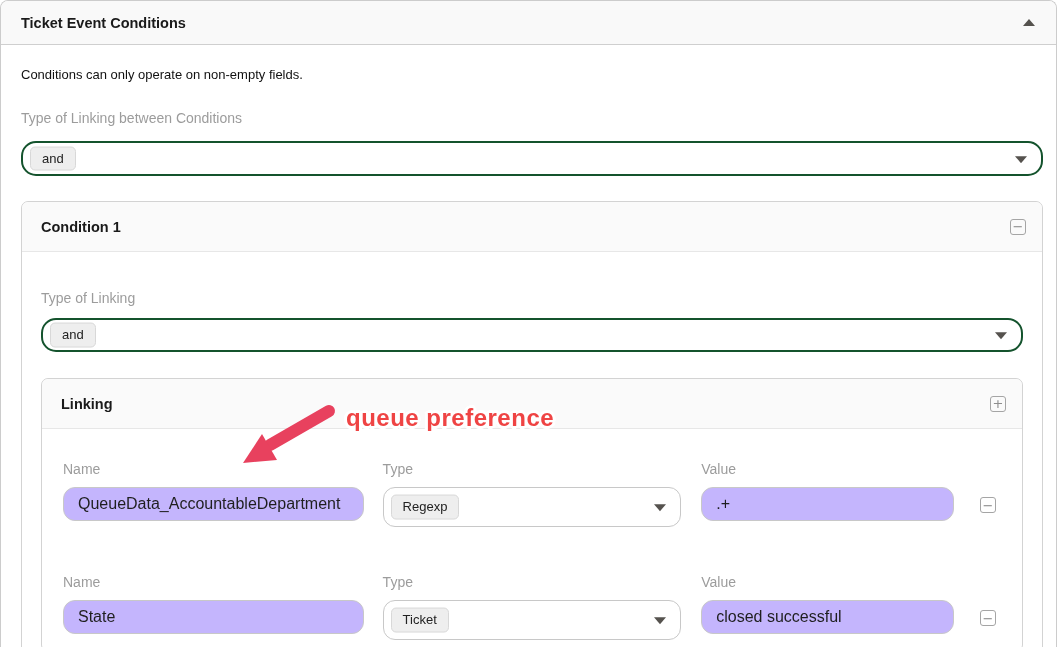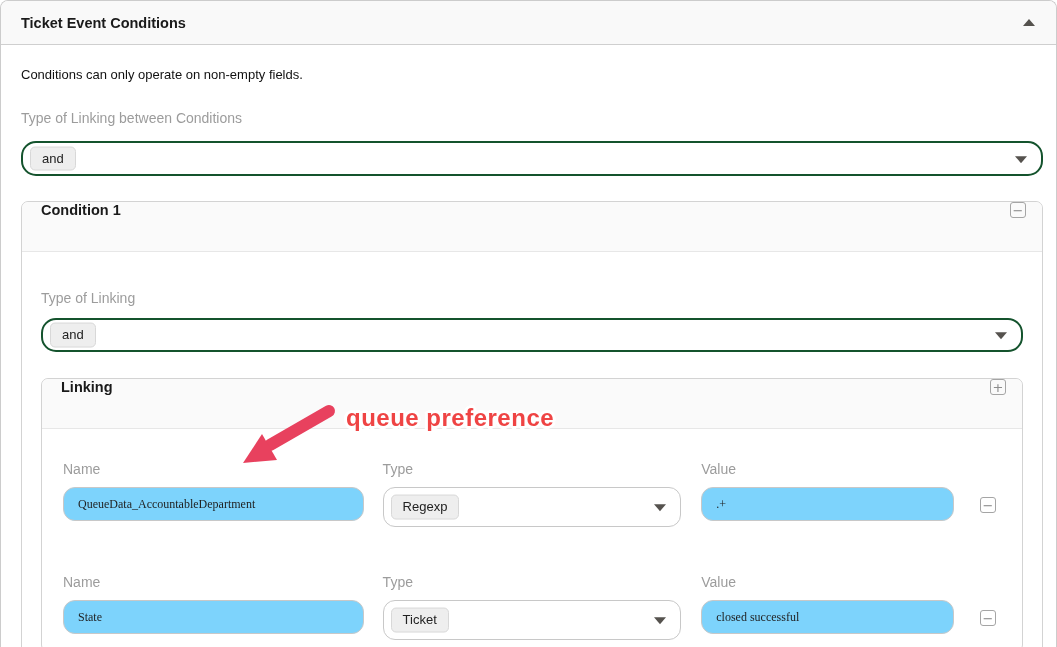--- a/index.html
+++ b/index.html
@@ -58,21 +58,21 @@
   .panel {
     border: 1px solid #d3d3d3;
     border-radius: 7px;
     background: #fff;
   }
   .panel-header {
     height: 50px;
     background: #fafafa;
     border-bottom: 1px solid #e7e7e7;
     border-radius: 7px 7px 0 0;
-    display: flex; justify-content: space-between;
+    display: flex; align-items: center; justify-content: space-between;
     padding: 0 16px 0 19px;
   }
   .panel-title { font-size: 14.5px; font-weight: bold; color: #1a1a1a; }
 
   .sq-icon {
     width: 16px; height: 16px;
     border: 1px solid #a5a5a5; border-radius: 3px;
     color: #8d8d8d; font-size: 13px; line-height: 13px;
     display: flex; align-items: center; justify-content: center;
     background: transparent; cursor: pointer;
@@ -90,23 +90,23 @@
   .frow { display: flex; align-items: flex-start; margin-top: 32px; }
   .fcol { display: flex; flex-direction: column; }
   .fcol .field-label { margin-bottom: 10px; }
   .col-name  { width: 302px; margin-right: 19px; }
   .col-type  { width: 300px; margin-right: 20px; }
   .col-value { width: 254px; }
 
   .tinput {
     height: 34px; width: 100%;
     border: 1px solid #c8c8c8; border-radius: 12px;
-    font-family: Liberation Serif, serif;
-    font-size: 12px; color: #1f1f1f;
-    padding: 0 14px; background: #7dd3fc; outline: none;
+    font-family: Liberation Sans, sans-serif;
+    font-size: 16px; color: #1f1f1f;
+    padding: 0 14px; background: #c4b5fd; outline: none;
   }
   .tselect {
     position: relative; height: 40px; width: 100%;
     border: 1px solid #c8c8c8; border-radius: 12px;
     background: #fff; cursor: pointer;
   }
   .row-remove { margin-left: 26px; margin-top: 36px; }
   .frow-2 { margin-top: 47px; }
 
   

